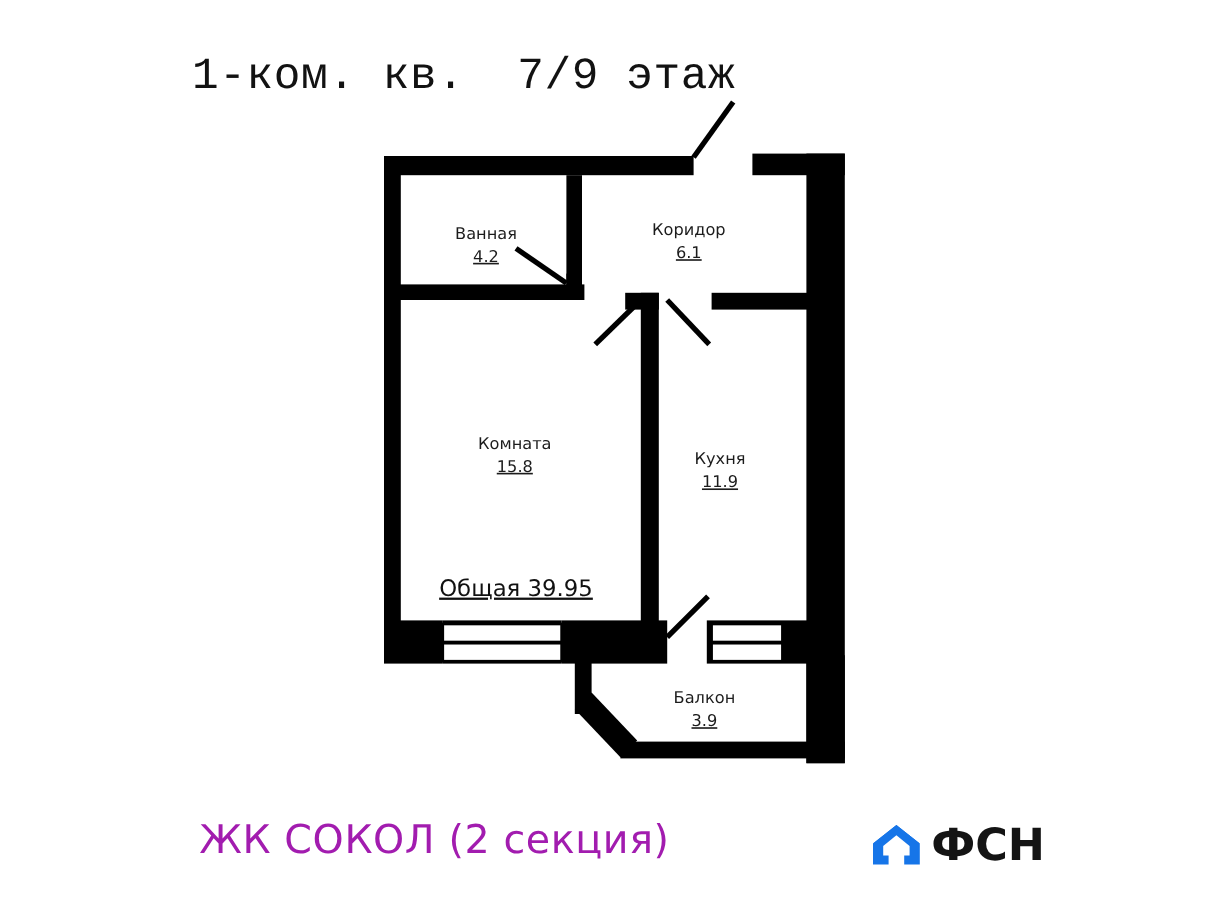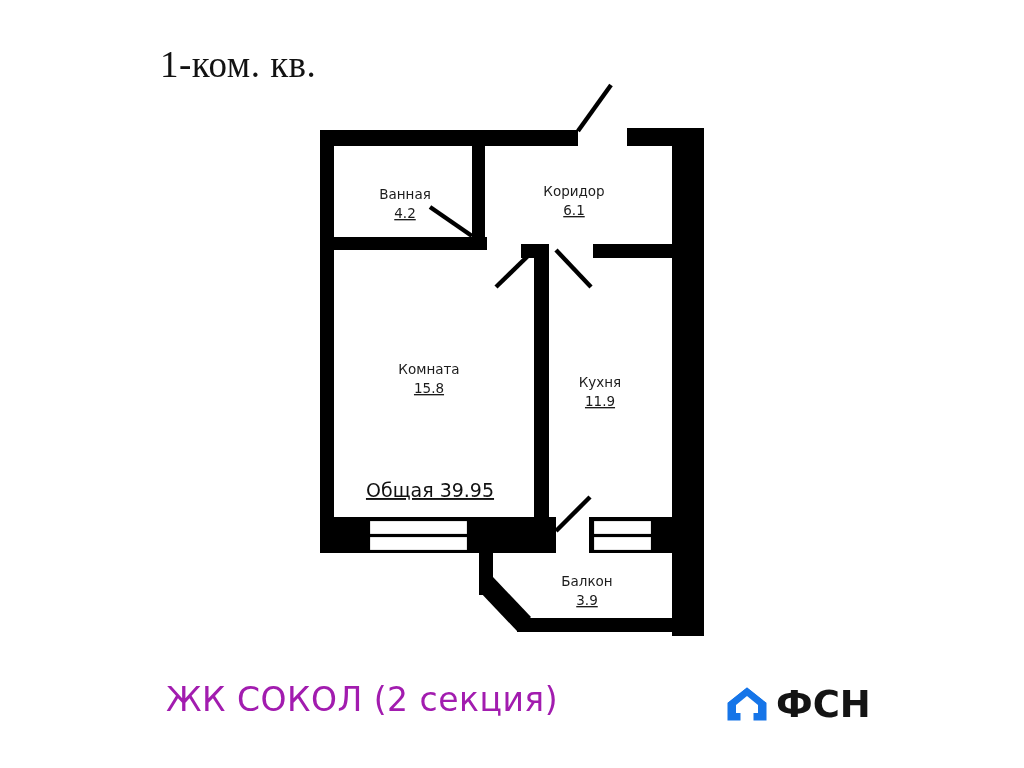--- a/index.html
+++ b/index.html
@@ -31,21 +31,21 @@
     top: 40px;
     width: 720px;
     height: 48px;
     display: flex;
     align-items: center;
     white-space: pre;
     font-size: 37px;
     font-weight: 400;
     letter-spacing: 0.5px;
     color: #121212;
-    font-family: Liberation Serif, serif;
+    font-family: Liberation Mono, monospace;
   }
   .header-title .seg { display: inline-block; }
   .gap-sm { display: inline-block; width: 14px; }
   .gap-md { display: inline-block; width: 30px; }
 
   
   .footer-project {
     position: absolute;
     left: 166px;
     top: 680px;
@@ -107,20 +107,21 @@
 </style>
 </head>
 <body>
 
 <div id="plan-root">
 
   <div class="header-title">
     <span class="seg">1-ком. кв.</span>
     <span class="gap-sm"></span>
     <span class="gap-md"></span>
+    <span class="seg">7/9 этаж</span>
     <span class="gap-md"></span>
   </div>
 
   <svg id="floorplan-svg" width="1024" height="768" viewBox="0 0 1024 768">
 
     <g>
 
       <rect class="wall" x="320" y="130" width="258" height="16"></rect>
 
       <rect class="wall" x="627" y="128" width="77" height="18"></rect>

